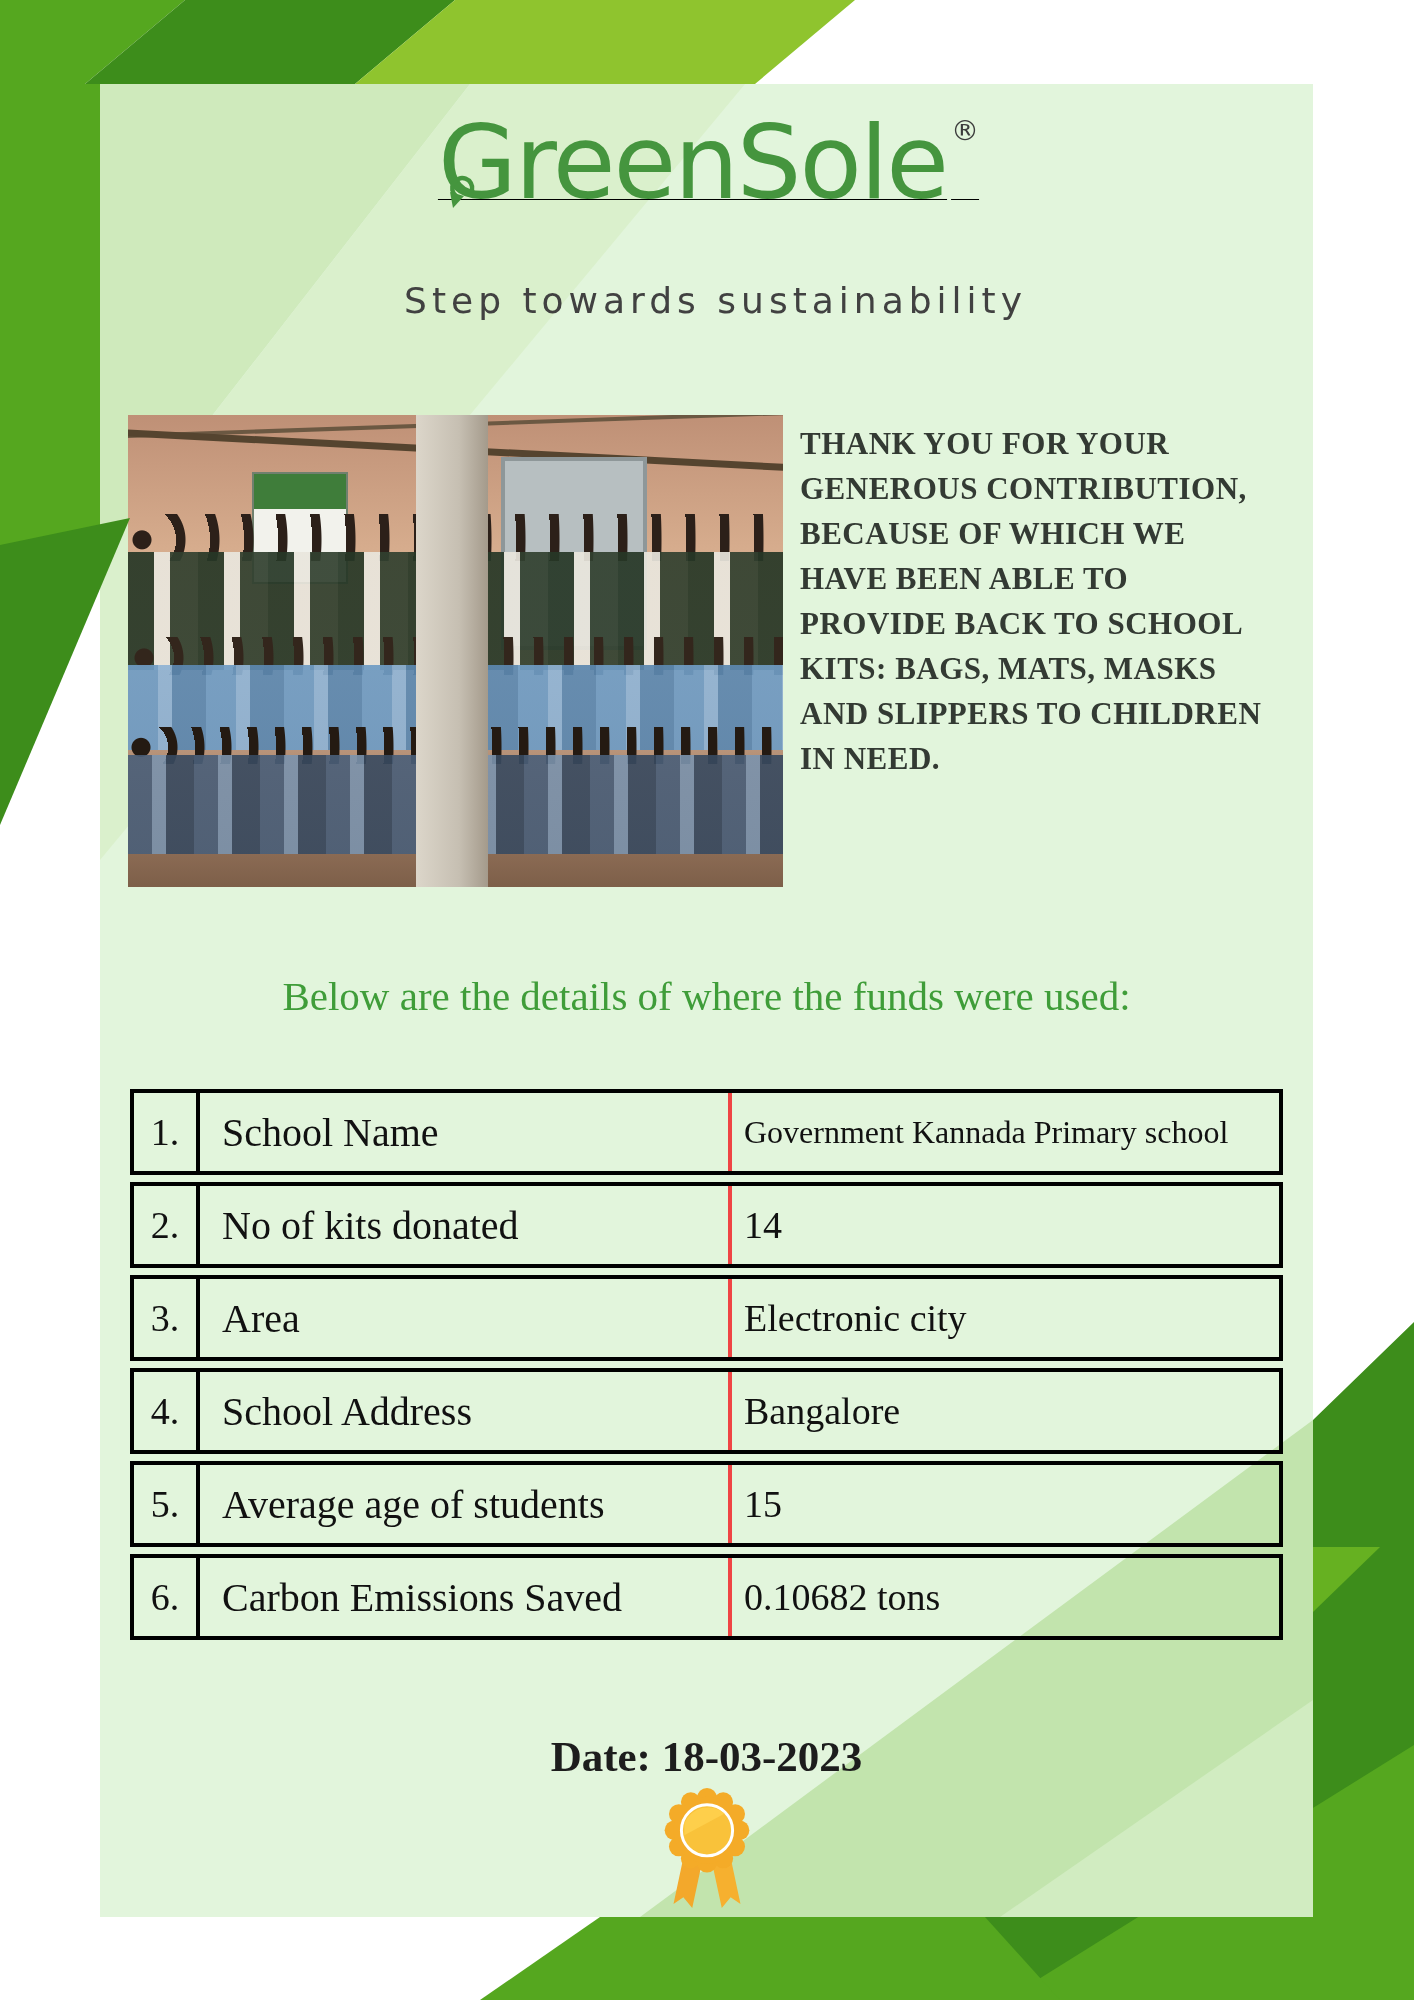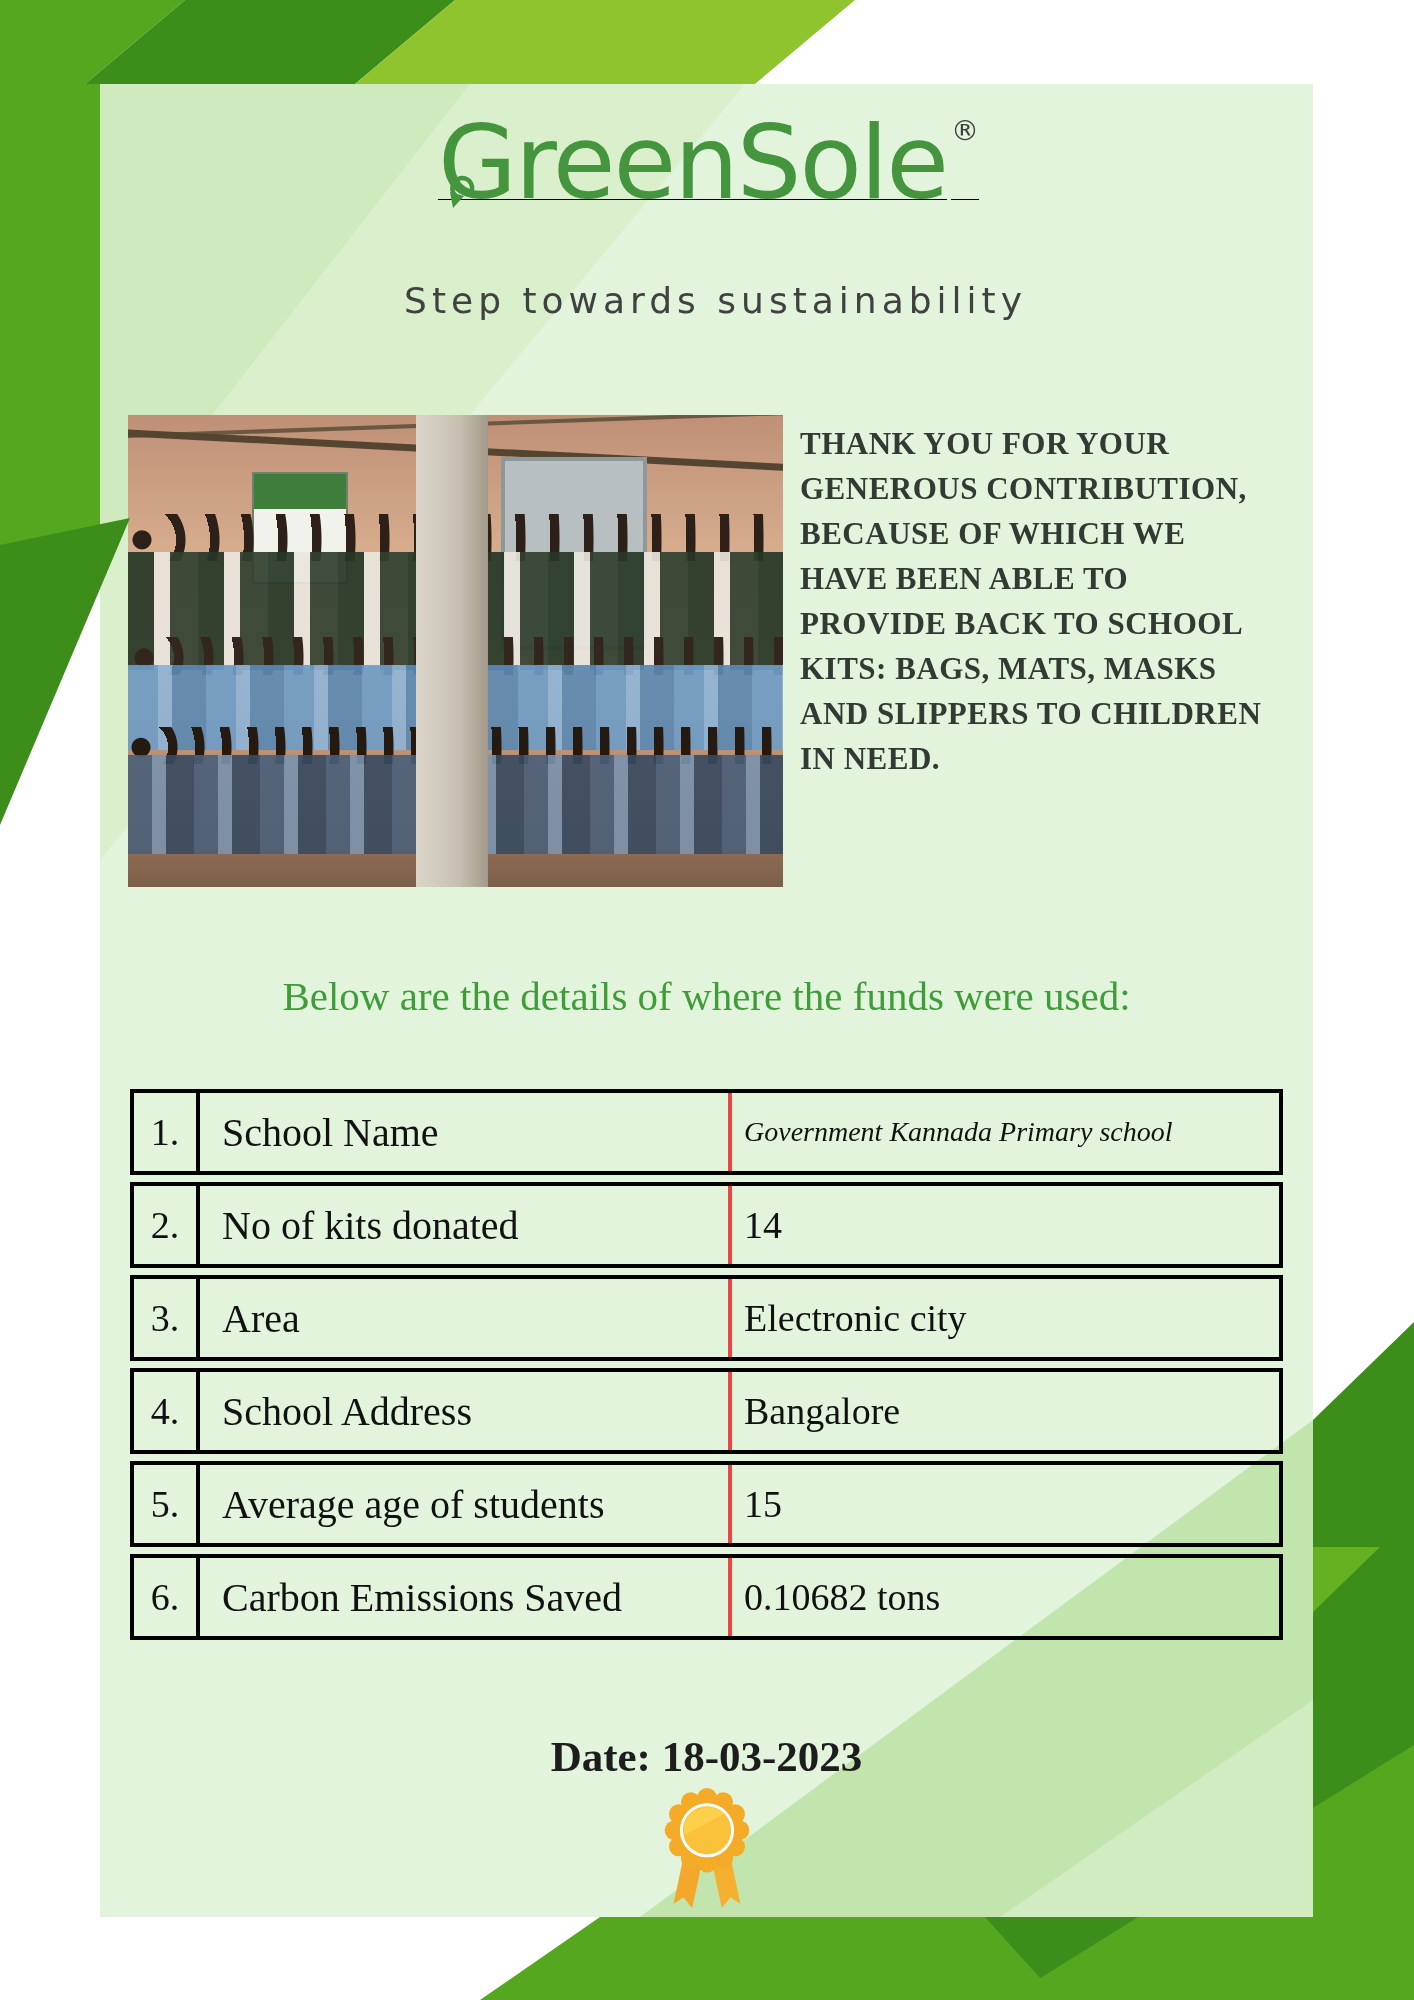--- a/index.html
+++ b/index.html
@@ -79,21 +79,21 @@
     font-size:41px;color:#3f9d39;
   }
   
   .dtable{position:absolute;left:30px;top:1005px;width:1153px;display:flex;flex-direction:column;gap:7px;}
   .drow{display:flex;border:4px solid #000;height:78px;align-items:stretch;}
   .dnum{flex:0 0 62px;border-right:4px solid #000;display:flex;align-items:center;justify-content:center;
     font-size:38px;color:#111;}
   .dlabel{flex:0 0 506px;border-right:4px solid #ef4444;display:flex;align-items:center;
     padding-left:22px;font-size:40px;color:#111;font-family:Liberation Serif, serif;}
   .dvalue{flex:1;display:flex;align-items:center;padding-left:12px;font-size:38px;color:#111;}
-  .dvalue.small{font-size:28px;font-style:italic;}
+  .dvalue.small{font-size:32px;}
   
   .date{
     position:absolute;top:1648px;left:0;width:100%;text-align:center;
     font-size:43px;color:#1d1d1d;font-weight:bold;
   }
   .medal{position:absolute;left:552px;top:1700px;width:110px;height:128px;}
 </style>
 </head>
 <body>
 

